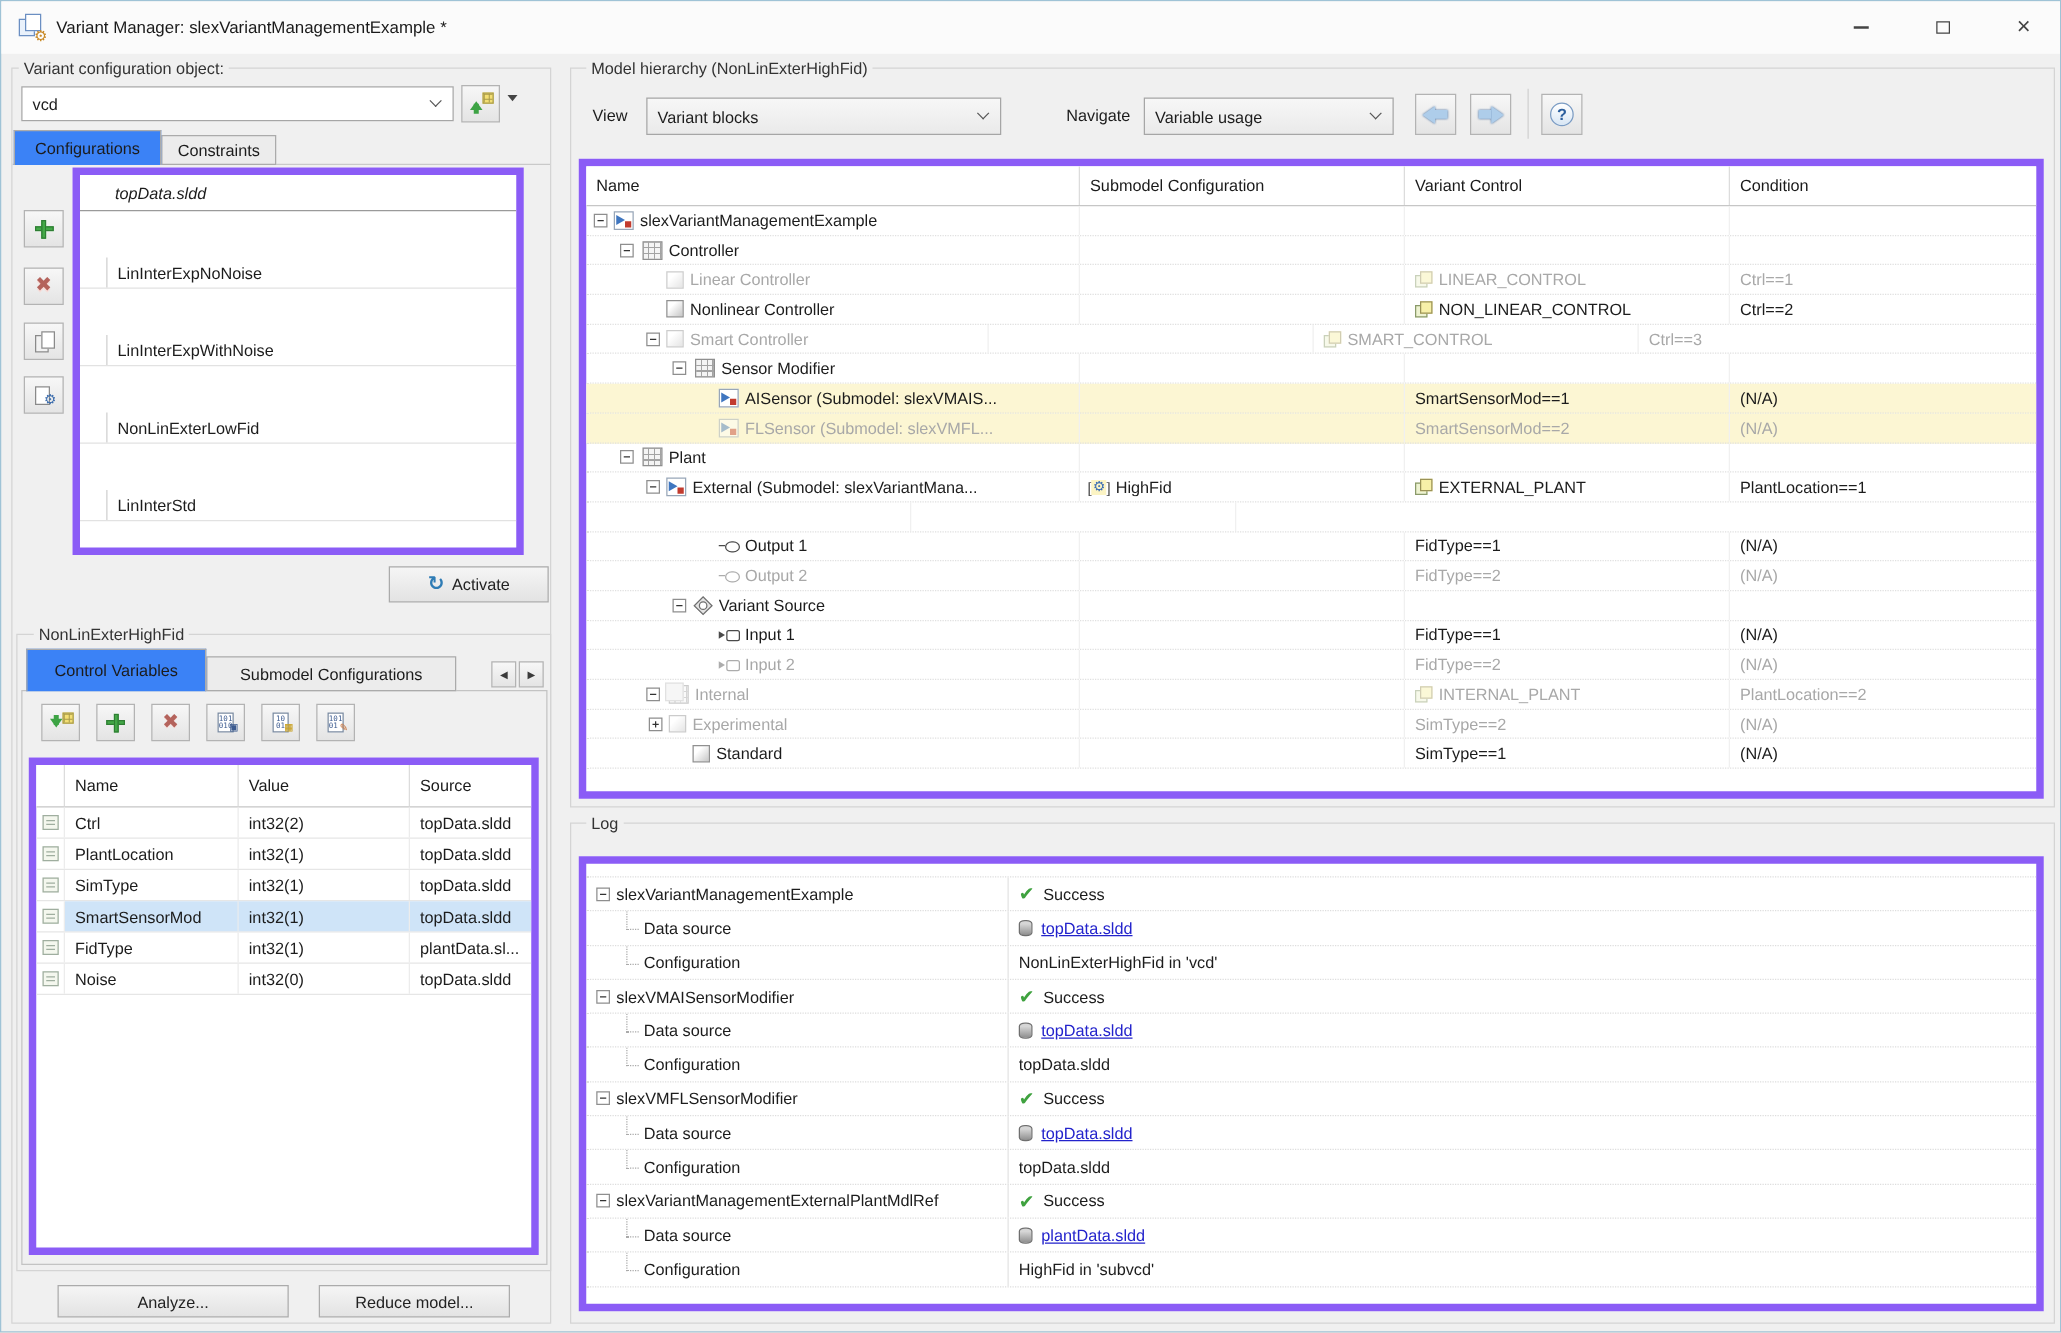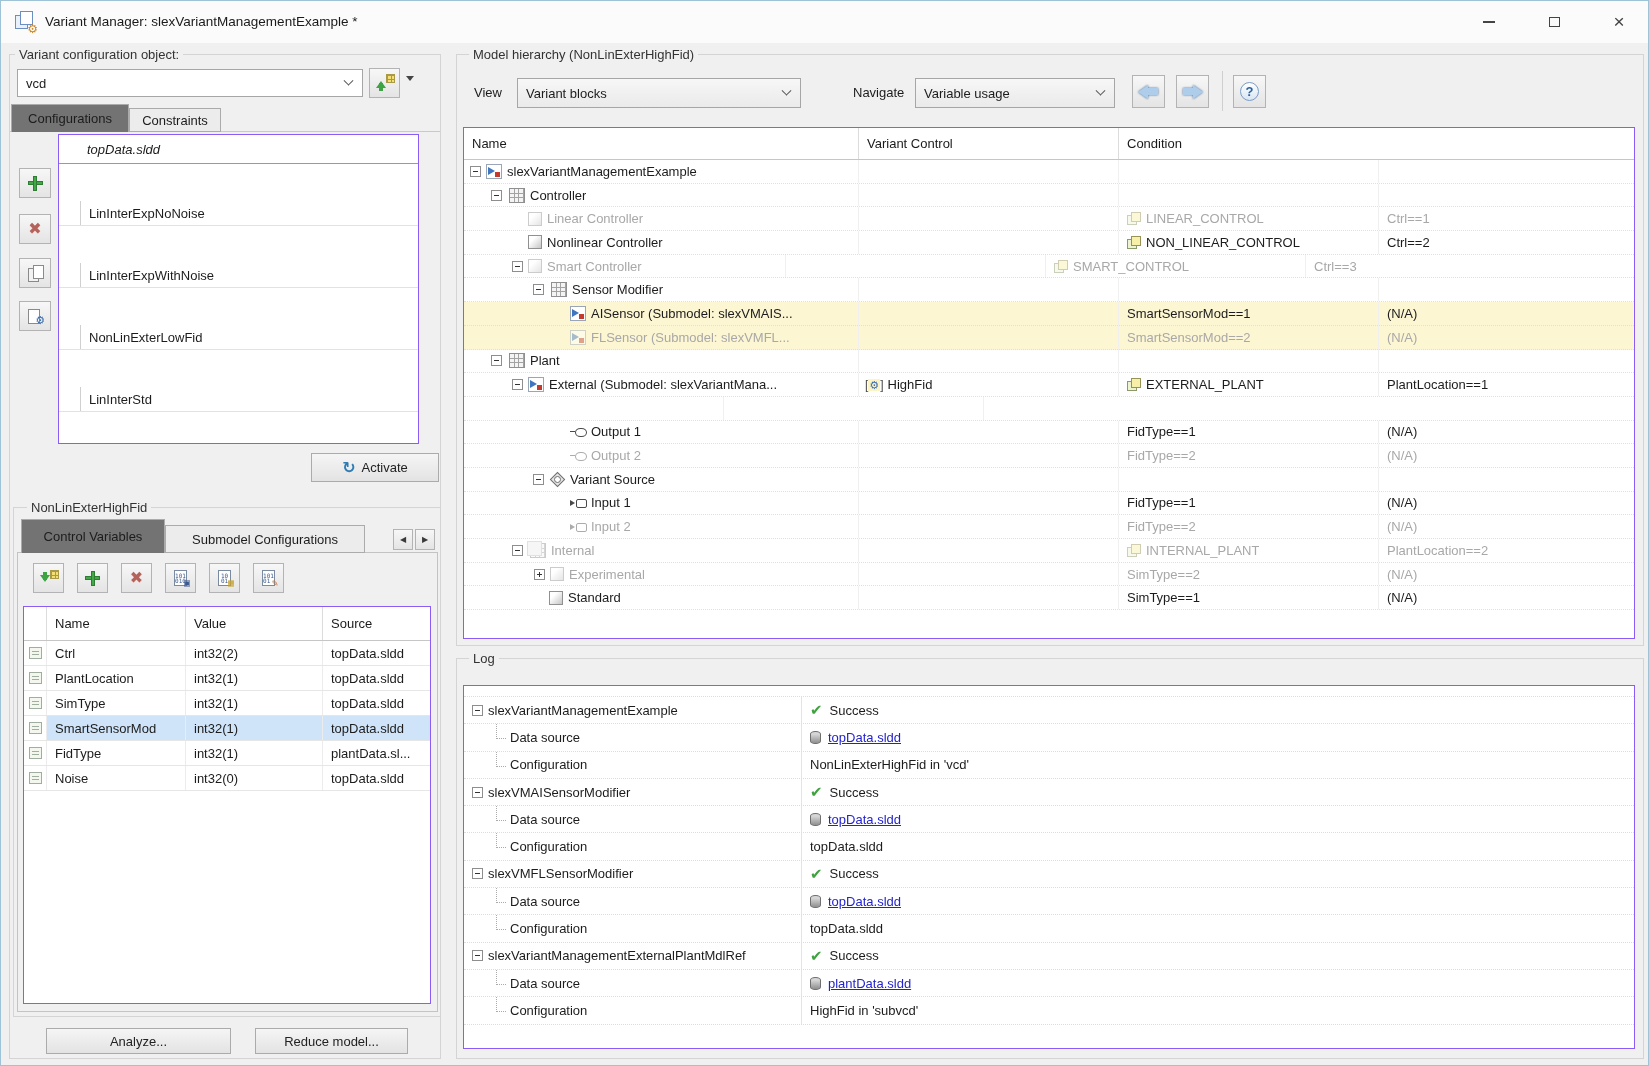--- a/index.html
+++ b/index.html
@@ -24,24 +24,24 @@
   .gbox{position:absolute;border:1px solid #d4d4d4;}
   .glabel{position:absolute;background:#f0f0f0;padding:0 4px;font-size:13px;color:#333;white-space:nowrap;z-index:3;}
   
   .combo{position:absolute;display:flex;align-items:center;padding:0 10px 0 8px;background:linear-gradient(#f7f7f7,#eaeaea);border:1px solid #a6a6a6;cursor:default;}
   .combo .chev{margin-left:auto;width:7px;height:7px;border-right:1.6px solid #555;border-bottom:1.6px solid #555;transform:rotate(45deg) translate(-2px,-2px);}
   .btn{position:absolute;display:flex;align-items:center;justify-content:center;gap:6px;background:linear-gradient(#f5f5f5,#e3e3e3);border:1px solid #ababab;font-size:13px;color:#222;}
   .tbtn{position:absolute;display:flex;align-items:center;justify-content:center;background:linear-gradient(#f7f7f7,#e4e4e4);border:1px solid #b3b3b3;}
   .vsep{position:absolute;width:1px;background:#cfcfcf;}
   
   .tab{position:absolute;display:flex;align-items:center;justify-content:center;border:1px solid #ababab;font-size:13px;}
-  .tab.active{background:#737373;border-bottom:none;z-index:2;}
+  .tab.active{background:#3b82f6;border-bottom:none;z-index:2;}
   .tab.inactive{background:#ececec;z-index:1;}
   
-  .white-panel{position:absolute;background:#fff;border:1px solid #8b5cf6;overflow:hidden;}
+  .white-panel{position:absolute;background:#fff;border:6px solid #8b5cf6;overflow:hidden;}
   .cfg-header{height:29px;display:flex;align-items:center;padding-left:28px;font-style:italic;border-bottom:1px solid #9a9a9a;}
   .cfg-row{height:25px;display:flex;border-bottom:1px solid #e2e2e2;margin-top:37px;}
   .cfg-gutter{width:22px;border-right:1px solid #d0d0d0;flex:none;}
   .cfg-name{flex:1;display:flex;align-items:center;padding-left:8px;}
   .cfg-row.sel .cfg-name{background:#cfe4f8;font-weight:bold;}
   .thead{display:flex;background:#fff;border-bottom:1px solid #c6c6c6;}
   .thead .hc{display:flex;align-items:center;padding-left:8px;border-right:1px solid #dcdcdc;color:#1a1a1a;}
   .vrow{display:flex;height:25px;border-bottom:1px solid #e6e6e6;}
   .vrow .c{display:flex;align-items:center;padding-left:8px;border-right:1px solid #ececec;overflow:hidden;white-space:nowrap;}
   .vrow.sel .c.fill{background:#cfe4f8;}
@@ -336,20 +336,21 @@
       </span>
   </div>
   <div class="vsep" style="left:1221px;top:70px;height:40px;"></div>
   <div class="tbtn" style="left:1232px;top:74px;width:33px;height:33px;">
     <span class="help-g">?</span>
   </div>
 
   <div class="white-panel" style="left:462px;top:126px;width:1172px;height:512px;">
     <div class="thead" style="height:32px;">
       <div class="hc" style="width:395px;">Name</div>
+      <div class="hc" style="width:260px;">Submodel Configuration</div>
       <div class="hc" style="width:260px;">Variant Control</div>
       <div class="hc" style="flex:1;border-right:none;">Condition</div>
     </div>
     <div id="hier-rows">
         <div class="hrow">
           <div class="hc2" style="width: 395px; padding-left: 6px;">
             <span class="exp"></span>
             <span class="ic model"></span>
             <span class="txt">slexVariantManagementExample</span>
           </div>
@@ -574,21 +575,21 @@
           <div class="hc2" style="width: 260px; padding-left: 6px;"></div>
           <div class="hc2" style="width: 260px; padding-left: 8px;">
             <span class="vc-ic"></span>
             <span class="txt">INTERNAL_PLANT</span>
           </div>
           <div class="hc2" style="flex: 1 1 0%; border-right: none; padding-left: 8px;">
             <span class="txt">PlantLocation==2</span>
           </div>
         </div>
         <div class="hrow dim">
-          <div class="hc2" style="width: 395px; padding-left: 70px;">
+          <div class="hc2" style="width: 395px; padding-left: 50px;">
             <span class="exp plus"></span>
             <span class="ic choice"></span>
             <span class="txt">Experimental</span>
           </div>
           <div class="hc2" style="width: 260px; padding-left: 6px;"></div>
           <div class="hc2" style="width: 260px; padding-left: 8px;">
             <span class="txt">SimType==2</span>
           </div>
           <div class="hc2" style="flex: 1 1 0%; border-right: none; padding-left: 8px;">
             <span class="txt">(N/A)</span>

